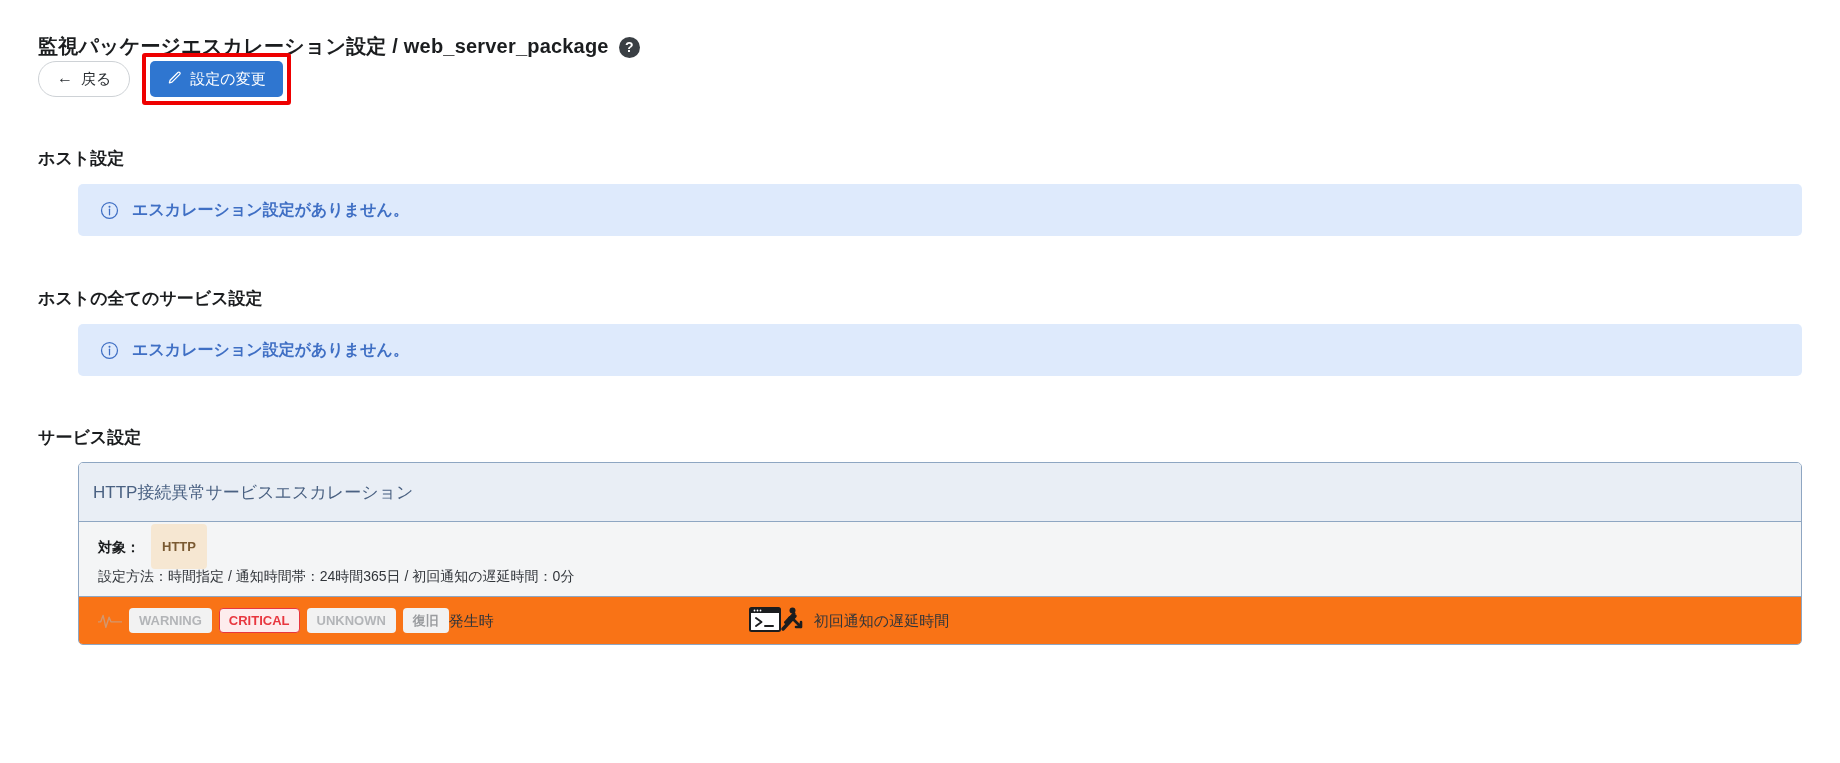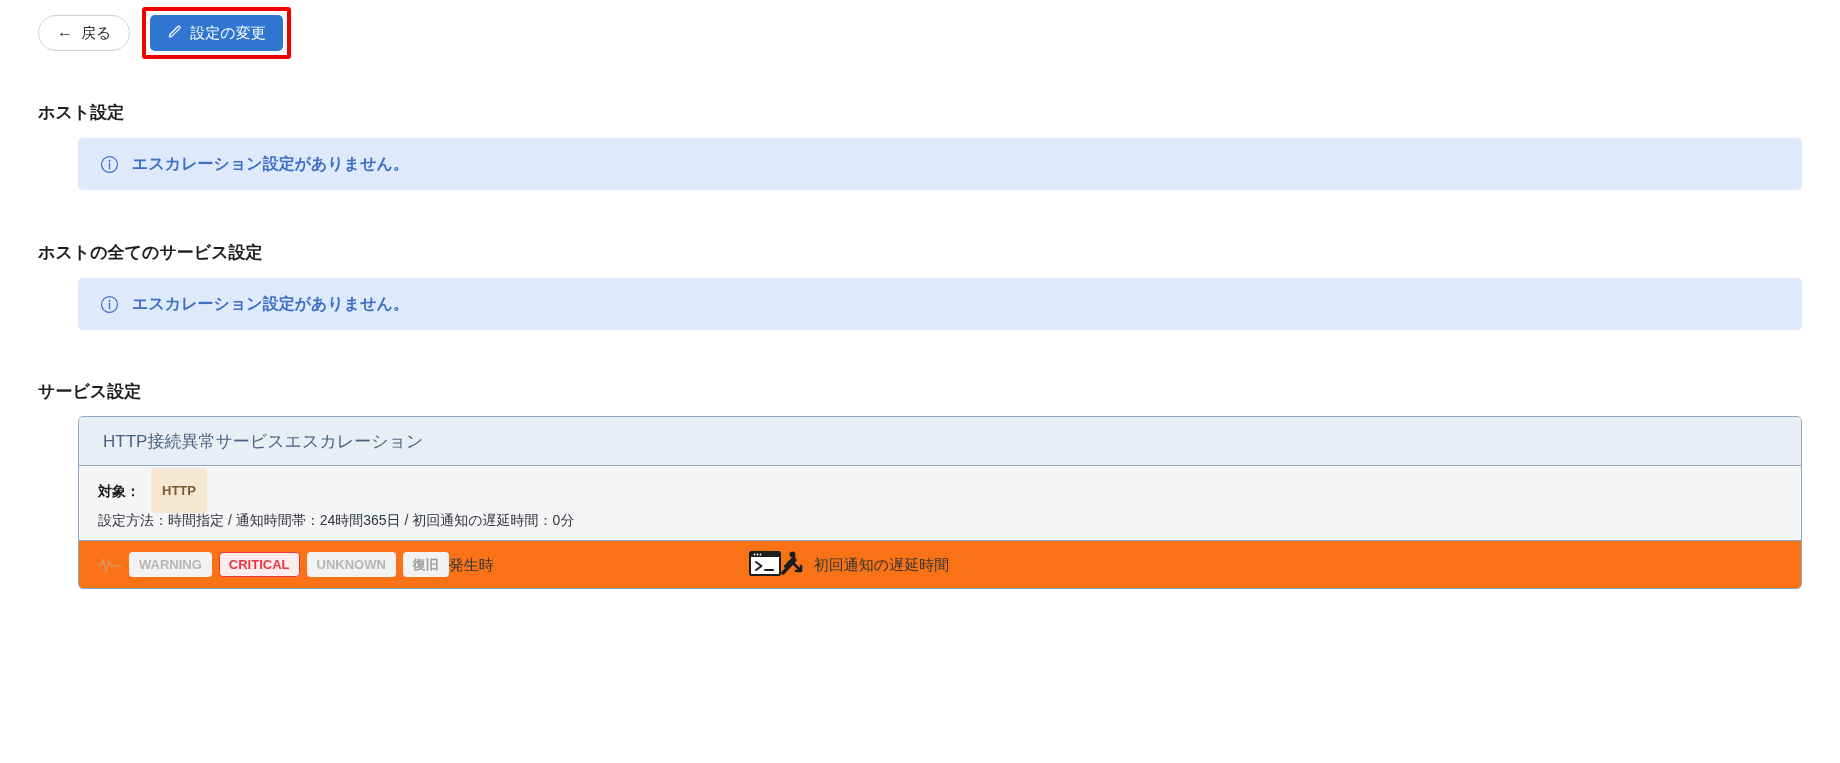--- a/index.html
+++ b/index.html
@@ -150,24 +150,24 @@
   .svc-card {
     margin: 16px 38px 0 78px;
     border: 1px solid #8ea6c2;
     border-radius: 5px;
     overflow: hidden;
     background: #ffffff;
   }
   .svc-card-header {
     background: #e9eef5;
     border-bottom: 1px solid #8ea6c2;
-    height: 49px;
-    display: flex;
-    align-items: center;
-    padding-left: 24px;
+    height: 59px;
+    display: flex;
+    align-items: center;
+    padding-left: 14px;
     font-size: 17px;
     color: #4a6182;
   }
   .svc-card-body {
     background: #f4f5f6;
     padding: 13px 0 11px 19px;
   }
   .target-line {
     display: flex;
     align-items: center;
@@ -264,20 +264,24 @@
     color: #31353a;
     line-height: 1;
     white-space: nowrap;
   }
 </style>
 </head>
 <body>
 
 <div class="page">
 
+  <div class="title-row">
+    <div class="page-title">監視パッケージエスカレーション設定 / web_server_package</div>
+    <div class="help-icon">?</div>
+  </div>
 
   <div class="btn-row">
     <button class="btn btn-back">
       <span class="arrow">←</span>
       <span>戻る</span>
     </button>
     <div class="highlight-box">
       <button class="btn btn-primary">
         <span class="pencil-icon">
           <svg width="15" height="15" viewBox="0 0 16 16" fill="none" aria-hidden="true">

